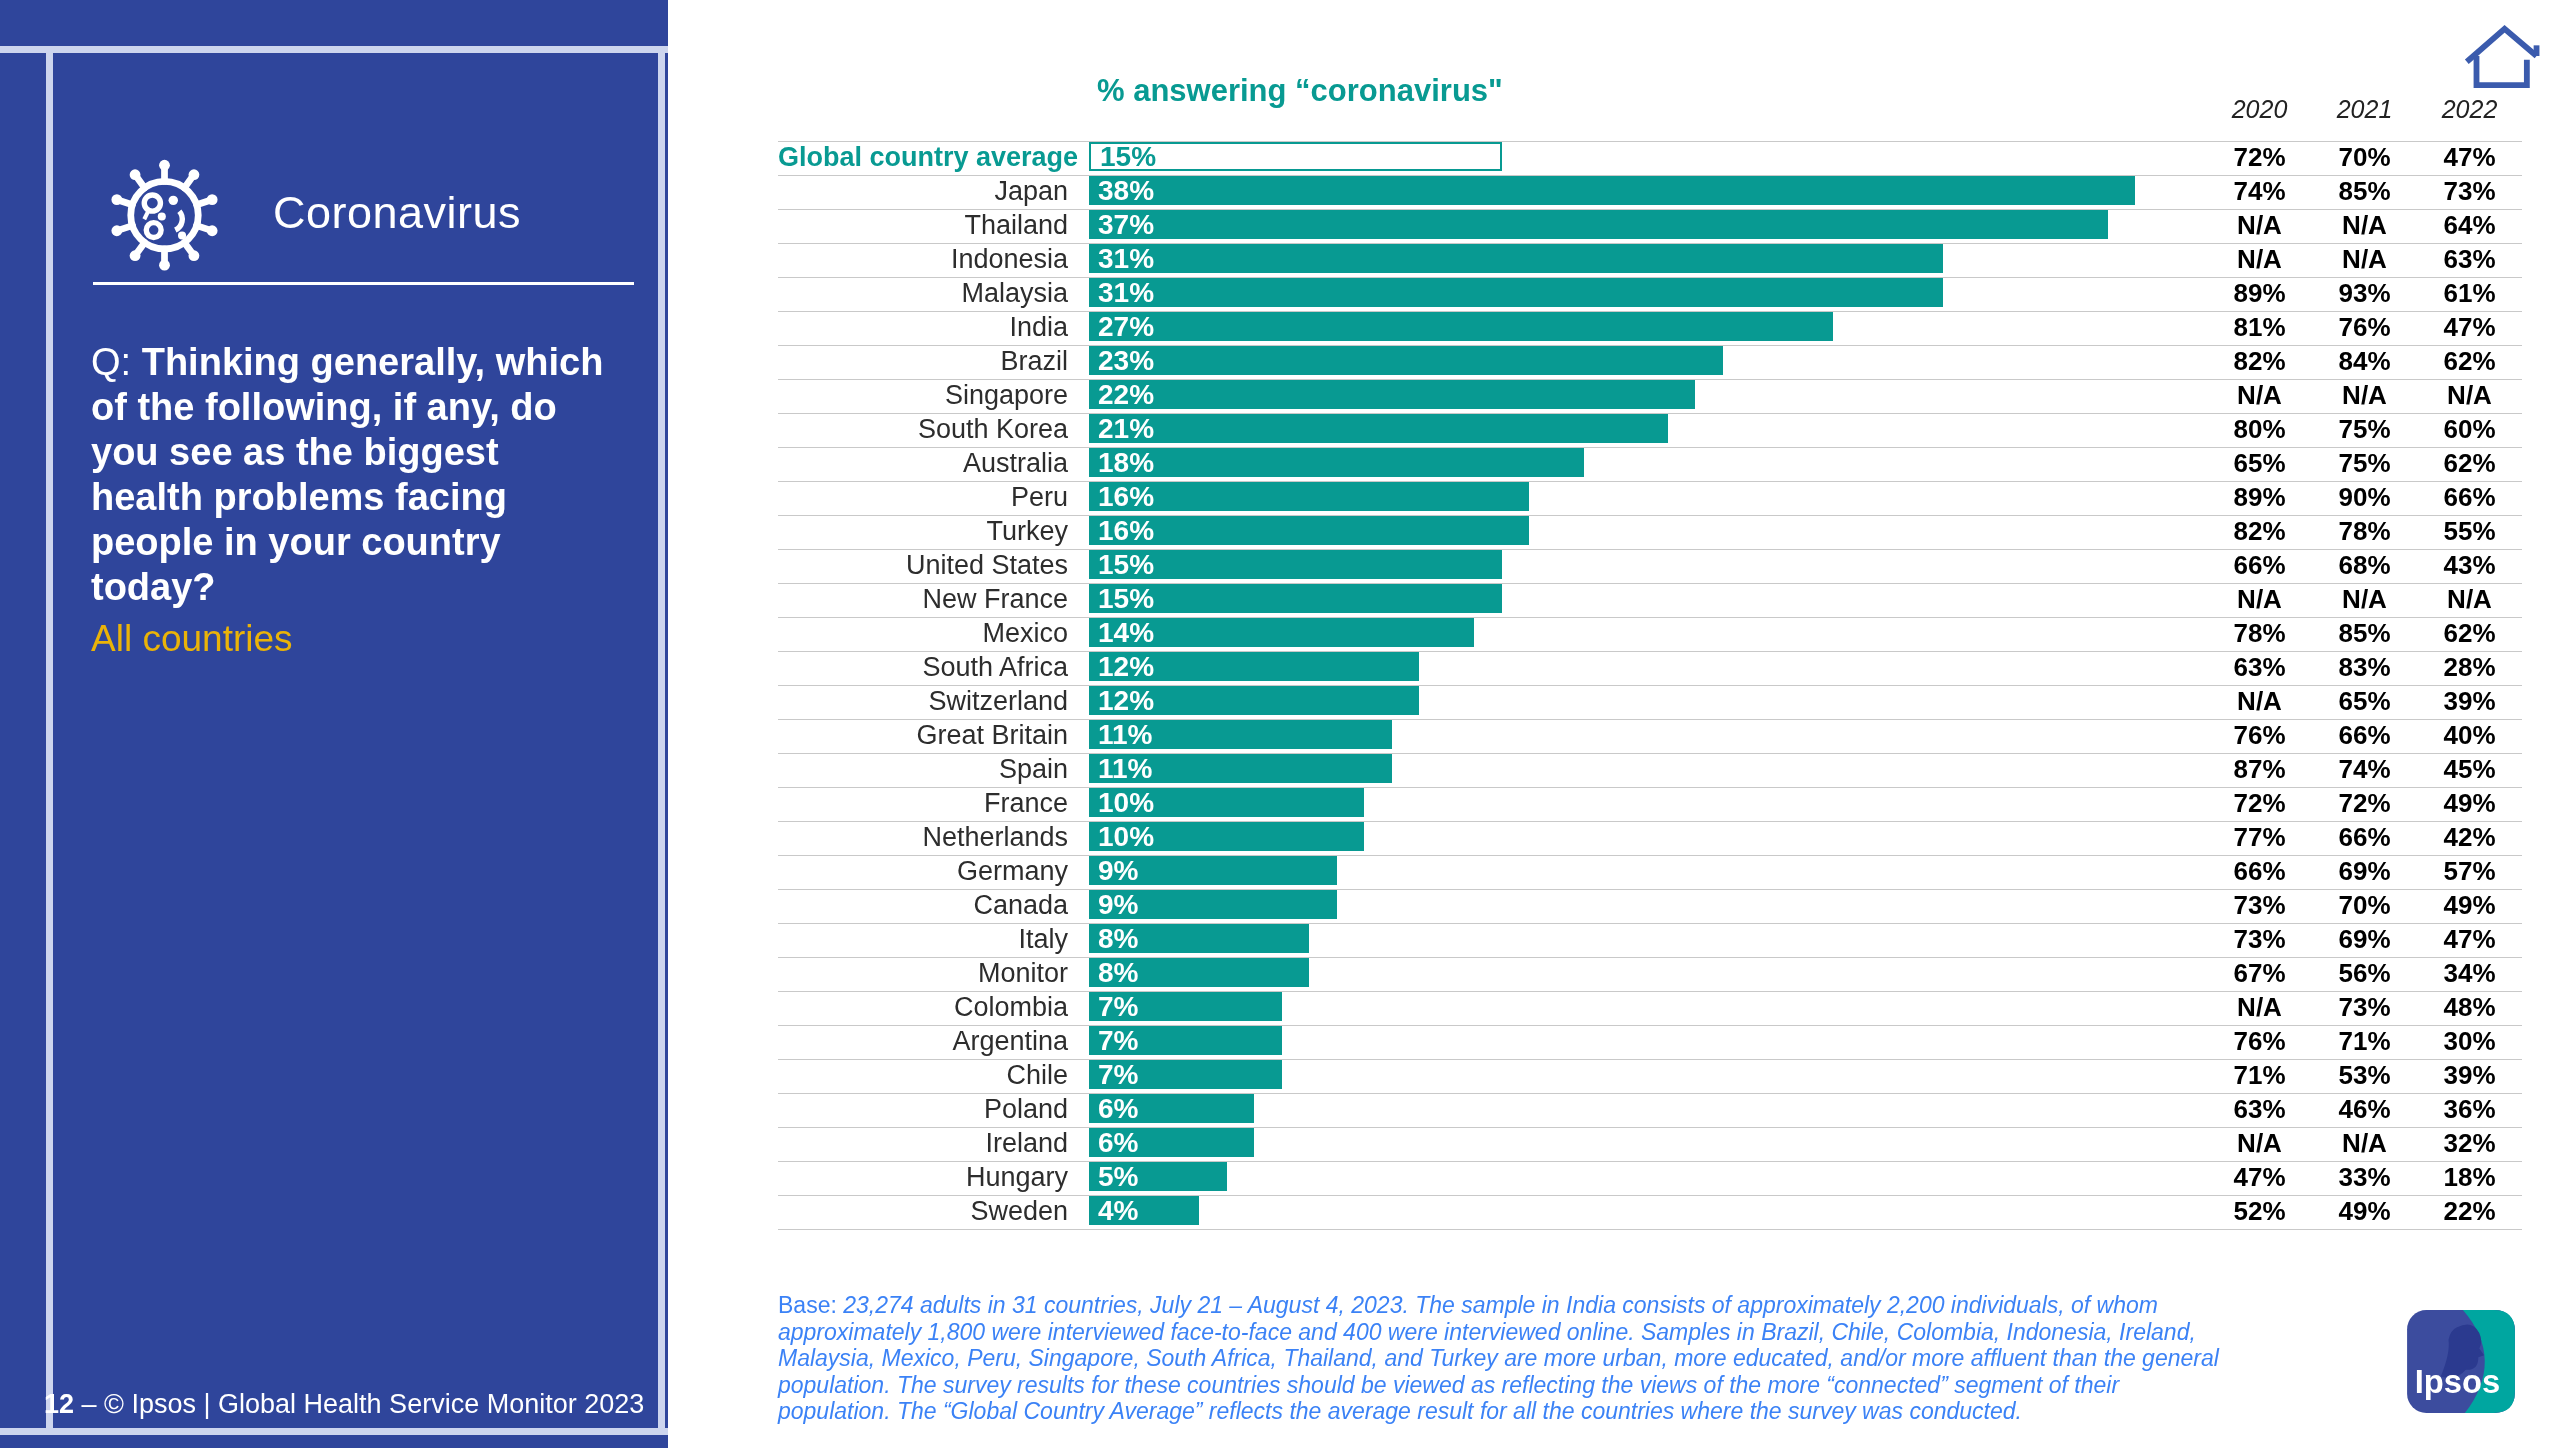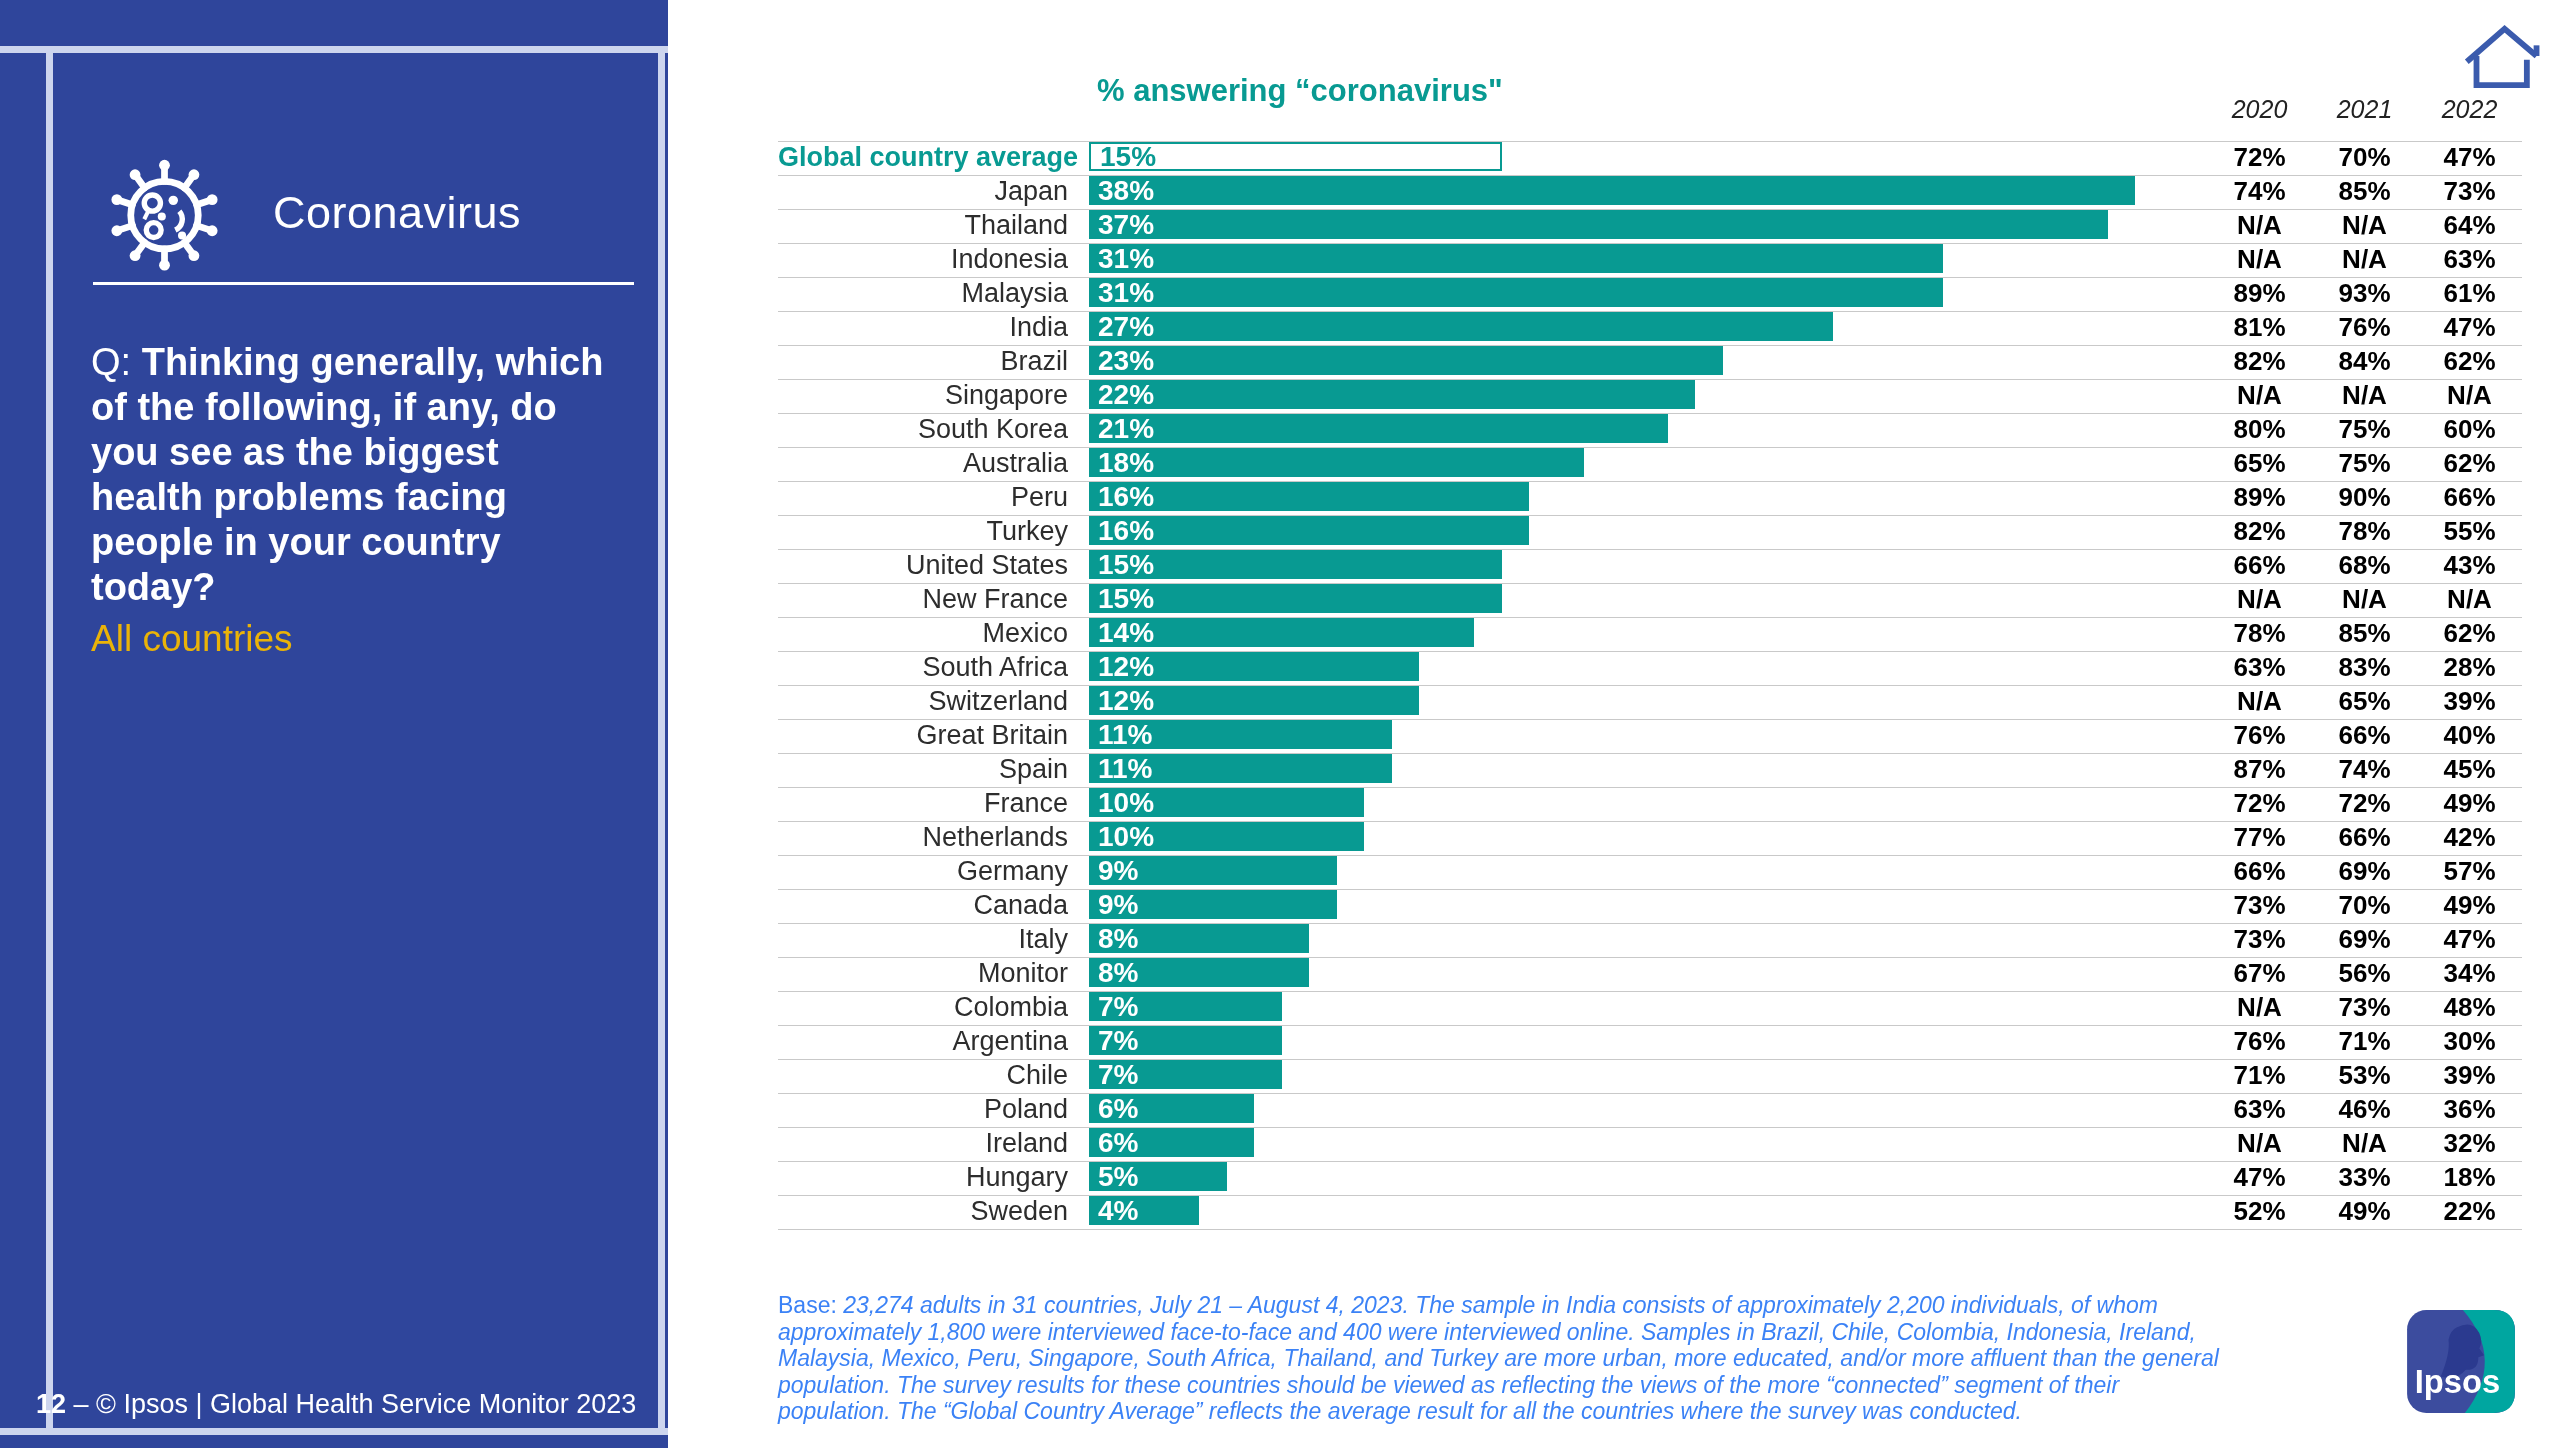--- a/index.html
+++ b/index.html
@@ -18,21 +18,21 @@
   .virus-icon { width:135px; height:135px; flex:0 0 auto; }
   .topic-title { color:#fff; font-size:45px; font-weight:400; margin-left:41px; letter-spacing:0.5px; }
   .topic-rule { position:absolute; left:93px; top:282px; width:541px; height:2.9px; background:#fff; }
 
   .question { position:absolute; left:91px; top:340px; width:526px; color:#fff;
               font-size:38px; line-height:45px; }
   .q-prefix { font-weight:400; }
   .q-text   { font-weight:700;margin-top:31px; }
   .subtitle { position:absolute; left:91px; top:618px; color:#eab308; font-size:37px; }
 
-  .side-footer { position:absolute; left:36px; top:1389px; color:#fff; font-size:27px; white-space:nowrap; }
+  .side-footer { position:absolute; left:44px; top:1389px; color:#fff; font-size:27px; white-space:nowrap; }
   .side-footer .pageno { font-weight:700; }
 
   
   .chart-title { position:absolute; left:1097px; top:73px; color:#089A92; font-size:31px; font-weight:700; }
 
   .year-headers { position:absolute; left:2207px; top:95px; display:flex; }
   .year-head { width:105px; text-align:center; font-size:25px; font-style:italic; color:#222; }
 
   .rows { position:absolute; left:778px; top:141px; width:1744px; border-top:1.9px solid #C9C9C9; }
   .row { display:flex; align-items:flex-start; height:34px; border-bottom:1.9px solid #C9C9C9; }

